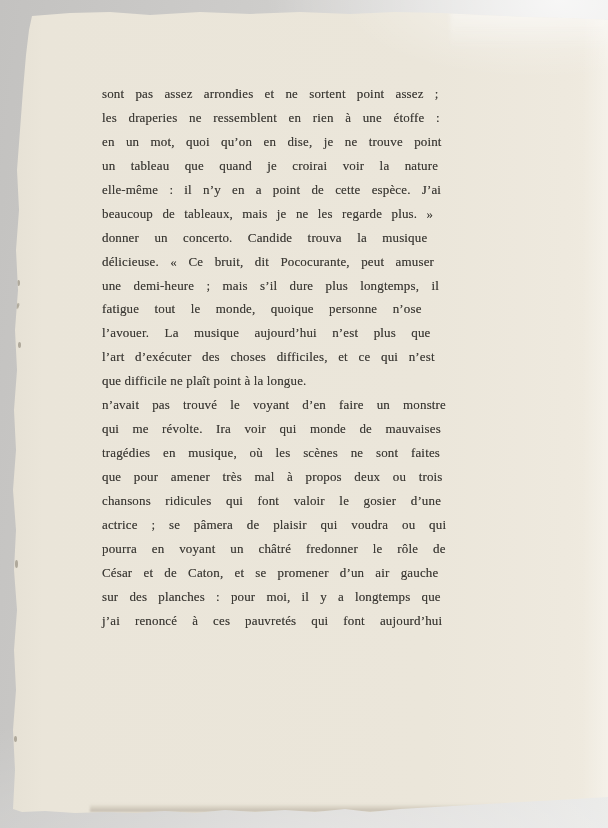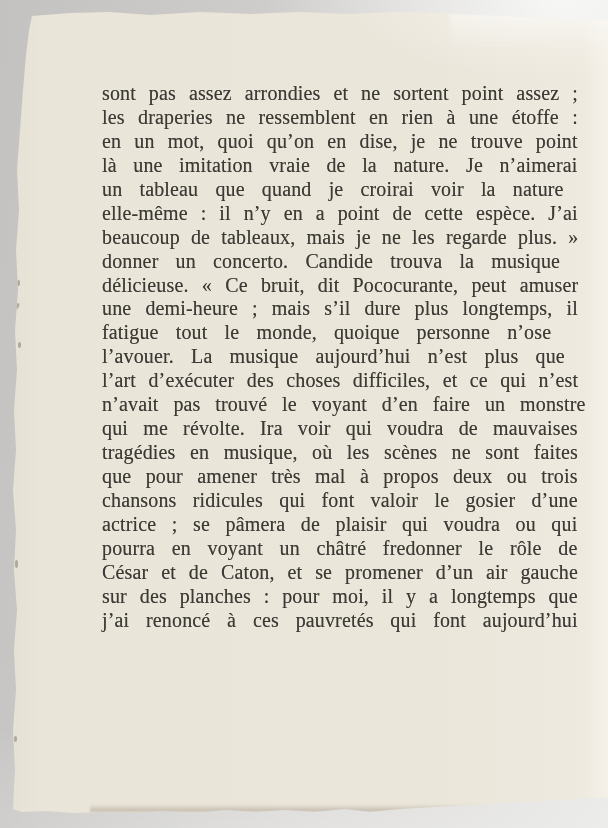--- a/index.html
+++ b/index.html
@@ -74,21 +74,21 @@
   .dm2 { left: 16px; top: 303px; transform: rotate(20deg); }
   .dm3 { left: 18px; top: 342px; }
   .dm4 { left: 15px; top: 560px; height: 8px; }
   .dm5 { left: 14px; top: 736px; }
   .page-text-block {
     position: absolute;
     left: 102px;
     top: 82px;
     width: 466px;
     color: var(--ink, #3c3a35);
-    font-size: 20px;
+    font-size: 13px;
     line-height: 23.95px;
     letter-spacing: 0.15px;
     font-kerning: normal;
     text-shadow: 0 0 0.6px rgba(60,57,52,0.55);
   }
   .line {
     white-space: nowrap;
     height: 23.95px;
   }
   .line.indent {
@@ -105,32 +105,32 @@
     <div class="bottom-deckle-shadow"></div>
     <div class="deckle-mark dm1"></div>
     <div class="deckle-mark dm2"></div>
     <div class="deckle-mark dm3"></div>
     <div class="deckle-mark dm4"></div>
     <div class="deckle-mark dm5"></div>
     <div class="page-text-block">
         <div class="line"><span style="word-spacing: 7.7691px;">sont pas assez arrondies et ne sortent point assez ;</span></div>
         <div class="line"><span style="word-spacing: 8.19271px;">les draperies ne ressemblent en rien à une étoffe :</span></div>
         <div class="line"><span style="word-spacing: 7.95469px;">en un mot, quoi qu’on en dise, je ne trouve point</span></div>
-        <div class="line"><span style="word-spacing: 11.377px;">là une imitation vraie de la nature. Je n’aimerai</span></div>
         <div class="line"><span style="word-spacing: 12px;">un tableau que quand je croirai voir la nature</span></div>
         <div class="line"><span style="word-spacing: 7.77187px;">elle-même : il n’y en a point de cette espèce. J’ai</span></div>
         <div class="line"><span style="word-spacing: 5.96875px;">beaucoup de tableaux, mais je ne les regarde plus. »</span></div>
         <div class="line"><span style="word-spacing: 12px;">donner un concerto. Candide trouva la musique</span></div>
         <div class="line"><span style="word-spacing: 8.0558px;">délicieuse. « Ce bruit, dit Pococurante, peut amuser</span></div>
         <div class="line"><span style="word-spacing: 8.9082px;">une demi-heure ; mais s’il dure plus longtemps, il</span></div>
         <div class="line"><span style="word-spacing: 12px;">fatigue tout le monde, quoique personne n’ose</span></div>
         <div class="line"><span style="word-spacing: 12px;">l’avouer. La musique aujourd’hui n’est plus que</span></div>
         <div class="line"><span style="word-spacing: 7.24609px;">l’art d’exécuter des choses difficiles, et ce qui n’est</span></div>
+        <div class="line"><span>que difficile ne plaît point à la longue.</span></div>
         <div class="line"><span style="word-spacing: 9.66406px;">n’avait pas trouvé le voyant d’en faire un monstre</span></div>
-        <div class="line"><span style="word-spacing: 10.0352px;">qui me révolte. Ira voir qui voudra de mauvaises</span></div>
+        <div class="line"><span style="word-spacing: 10.0352px;">qui me révolte. Ira voir qui monde de mauvaises</span></div>
         <div class="line"><span style="word-spacing: 9.32031px;">tragédies en musique, où les scènes ne sont faites</span></div>
         <div class="line"><span style="word-spacing: 9.17708px; margin-top: 40px;">que pour amener très mal à propos deux ou trois</span></div>
         <div class="line"><span style="word-spacing: 11.1138px;">chansons ridicules qui font valoir le gosier d’une</span></div>
         <div class="line"><span style="word-spacing: 10.3663px;">actrice ; se pâmera de plaisir qui voudra ou qui</span></div>
         <div class="line"><span style="word-spacing: 11.4824px;">pourra en voyant un châtré fredonner le rôle de</span></div>
         <div class="line"><span style="word-spacing: 7.76389px;">César et de Caton, et se promener d’un air gauche</span></div>
         <div class="line"><span style="word-spacing: 7.68281px;">sur des planches : pour moi, il y a longtemps que</span></div>
         <div class="line"><span style="word-spacing: 11.6071px;">j’ai renoncé à ces pauvretés qui font aujourd’hui</span></div>
       </div>
   </div>

